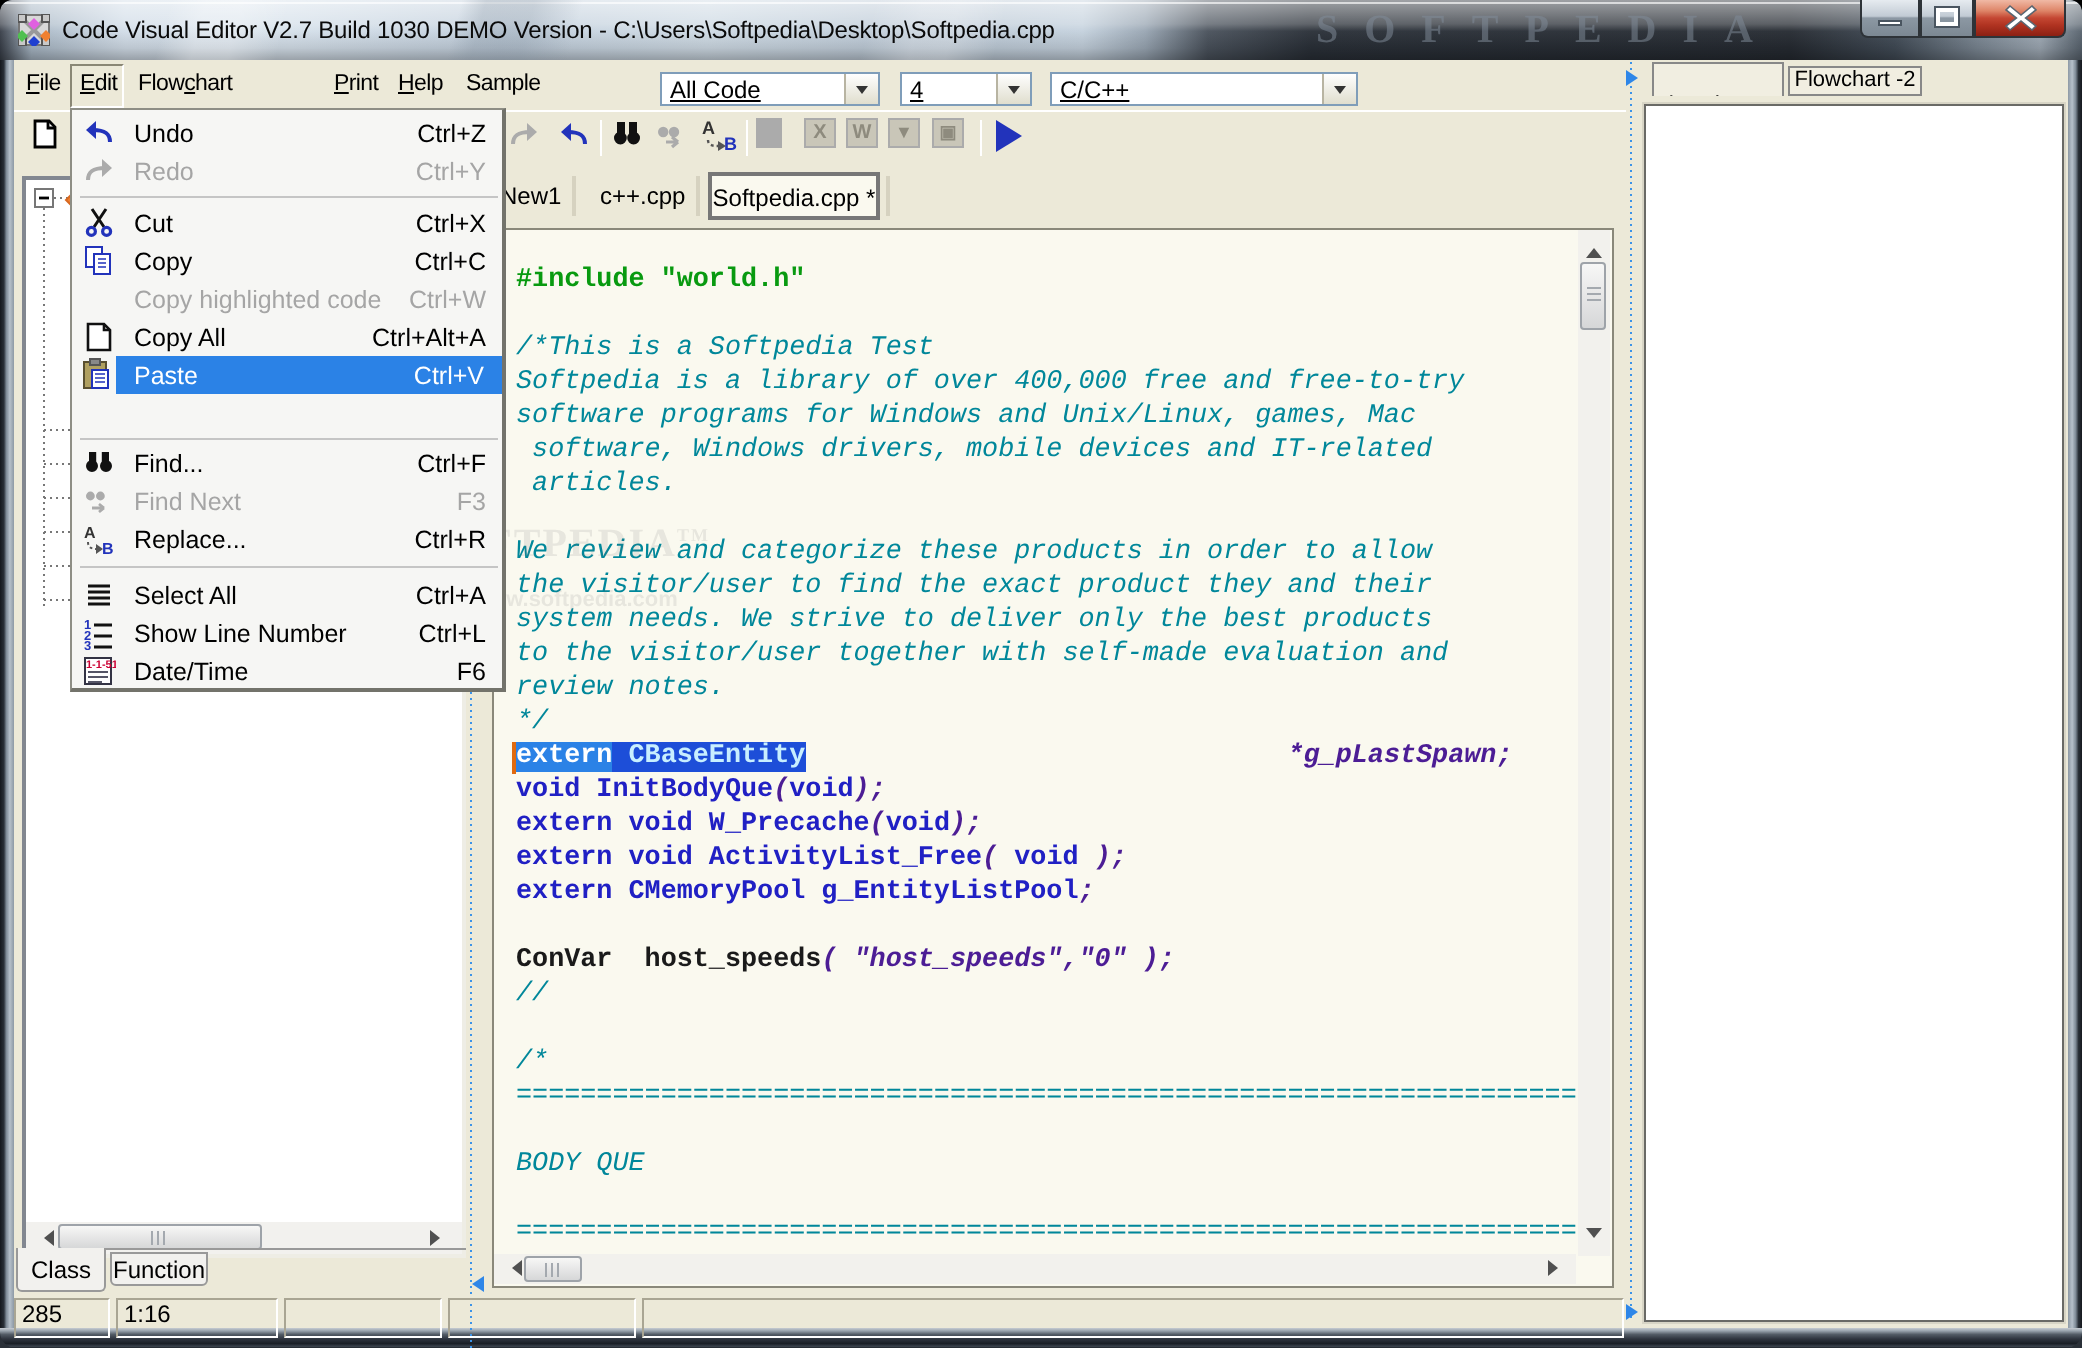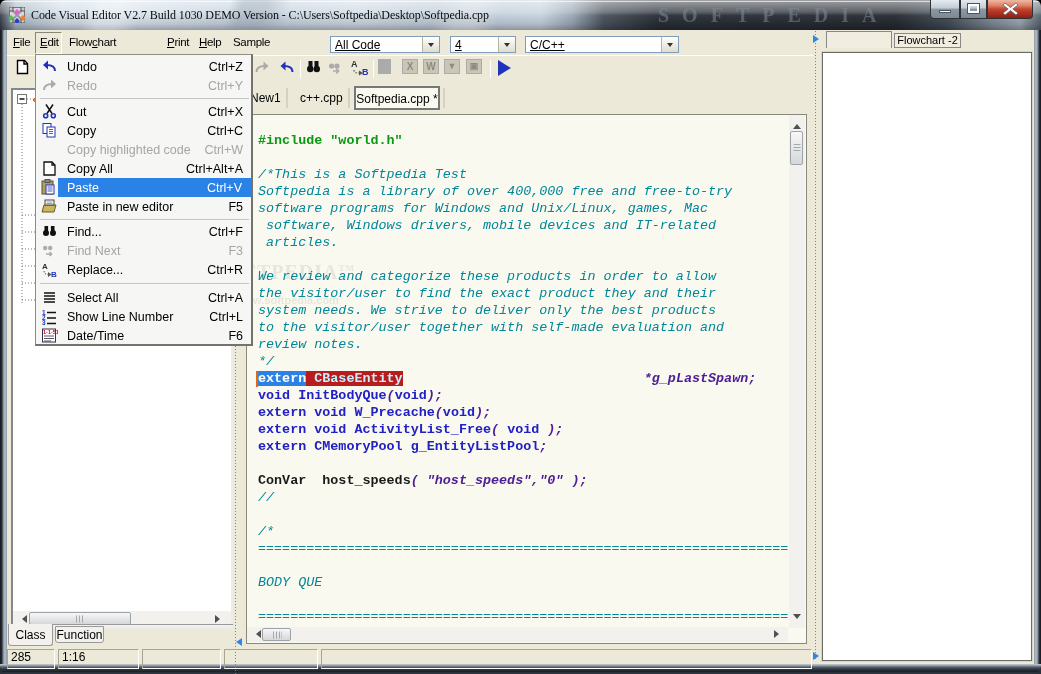--- a/index.html
+++ b/index.html
@@ -15,21 +15,21 @@
   background:linear-gradient(90deg,#383E48 0%,#A8B7C5 1.5%,#D2DDE8 6%,#D5E0EA 14%,#C2CFDC 24%,#CEDAE4 34%,#BCC9D6 44%,#C4D1DD 52%,#99A6B3 55%,#4A525C 58%,#2A3038 63%,#262B32 86%,#414B56 91%,#7A8692 95%,#9EA9B4 98%,#58636E 100%);
 }
 #titlebar .shine { position:absolute; left:0; top:0; width:100%; height:100%;
   background:linear-gradient(180deg,rgba(255,255,255,0.55) 0%,rgba(255,255,255,0.25) 40%,rgba(255,255,255,0.04) 52%,rgba(0,0,0,0.10) 80%,rgba(0,0,0,0.28) 100%);
   border-radius:6px 6px 0 0; }
 #titlebar .topline { position:absolute; left:2px; top:1px; width:1037px; height:1px; background:rgba(255,255,255,0.65); border-radius:6px 6px 0 0;}
 #softghost { position:absolute; left:658px; top:4px; width:300px; height:26px;
   color:rgba(128,140,153,0.52); font-size:20px; font-weight:bold; letter-spacing:13px;
   font-family:"Liberation Serif",serif; }
 #title-ico { position:absolute; left:9px; top:7px; width:16px; height:16px; }
-#title-txt { position:absolute; left:31px; top:8px; font-size:12px; letter-spacing:-0.1px; color:#0A0A0A; white-space:nowrap;font-family:Liberation Serif, serif; }
+#title-txt { position:absolute; left:31px; top:8px; font-size:12px; letter-spacing:-0.1px; color:#0A0A0A; white-space:nowrap; }
 
 
 .capbtn { position:absolute; top:0; height:19px; border:1px solid #2E3338; border-top:none; }
 #btn-min { left:930px; width:30px; border-radius:0 0 0 4px;
   background:linear-gradient(180deg,#E6EBF0 0%,#C2CBD4 45%,#8C98A3 50%,#7C8893 100%); }
 #btn-max { left:960px; width:27px;
   background:linear-gradient(180deg,#E6EBF0 0%,#C2CBD4 45%,#8C98A3 50%,#7C8893 100%); }
 #btn-cls { left:987px; width:46px; border-radius:0 0 4px 0;
   background:linear-gradient(180deg,#F0B9A5 0%,#DE8568 30%,#C44733 50%,#B03321 70%,#8C2013 100%); }
 .capglyph { position:absolute; color:#FFF; }
@@ -74,21 +74,21 @@
 #editor { position:absolute; left:239px; top:84px; width:561px; height:530px;
   border:1px solid #8A887A; background:#FAF9EF; }
 #codepre { position:absolute; left:11px; top:16.5px;
   font-family:"Liberation Mono",monospace; font-size:13.4px; line-height:17px;
   font-weight:bold; white-space:pre; color:#2020C4; }
 .cm { color:#00879A; font-style:italic; font-weight:normal; }
 .mg { color:#4c1d95;font-style:italic; }
 .gr { color:#089A10; }
 .bk { color:#1A1A1A; }
 .sel { background:#2B82E6; color:#FFF; }
-.sel2 { background:#b91c1c; color:#C8EFFF; }
+.sel2 { background:#1d4ed8; color:#C8EFFF; }
 #caret { position:absolute; left:9px; top:256px; width:2px; height:16px; background:#E06A10; }
 
 
 .sb-track { position:absolute; background:#F2F1ED; }
 .sb-thumb { position:absolute; background:linear-gradient(180deg,#F7F7F6,#D6D7D8); border:1px solid #9EA3A9; border-radius:2px; }
 .sb-thumb:after { content:""; position:absolute; left:50%; top:50%; transform:translate(-50%,-50%);
   width:9px; height:7px; background:repeating-linear-gradient(90deg,#A4A9AF 0 1px,rgba(0,0,0,0) 1px 3px); }
 .sb-thumb.v:after { width:7px; height:9px; background:repeating-linear-gradient(180deg,#A4A9AF 0 1px,rgba(0,0,0,0) 1px 3px); }
 .arr { position:absolute; width:0; height:0; }
 
@@ -369,29 +369,20 @@
       <div class="mi hl" style="top:123px;">
           <span class="lbl">Paste</span>
           <span class="sc">Ctrl+V</span>
         </div>
       <svg class="mico" style="top:124px;" viewBox="0 0 17 17">
           <rect x="2" y="2" width="11" height="13" fill="#B0A060" stroke="#5A5030"></rect>
           <rect x="5" y="0.5" width="5" height="3" fill="#888" stroke="#555"></rect>
           <rect x="6" y="6" width="8" height="9" fill="#FFF" stroke="#2233BB"></rect>
           <path d="M7.5 8 h5 M7.5 10 h5 M7.5 12 h5" stroke="#2233BB" stroke-width="0.8"></path>
         </svg>
-      <div class="mi" style="top:142px;">
-          <svg class="mico" viewBox="0 0 17 17">
-            <path d="M1 14 L3 7 h12 l-2 7 z" fill="#C8B860" stroke="#6A5A20"></path>
-            <rect x="4" y="2" width="9" height="5" fill="#FFF" stroke="#444"></rect>
-            <path d="M5.5 4 h6 M5.5 5.5 h6" stroke="#888" stroke-width="0.8"></path>
-          </svg>
-          <span class="lbl">Paste in new editor</span>
-          <span class="sc">F5</span>
-        </div>
       <div class="msep" style="top:164px;"></div>
       <div class="mi" style="top:167px;">
           <svg class="mico" viewBox="0 0 17 17">
             <path d="M2 10 a3 3 0 1 0 6 0 a3 3 0 1 0 -6 0 M9 10 a3 3 0 1 0 6 0 a3 3 0 1 0 -6 0" fill="#111"></path>
             <rect x="3.5" y="3" width="3.6" height="6" fill="#111"></rect>
             <rect x="9.9" y="3" width="3.6" height="6" fill="#111"></rect>
           </svg>
           <span class="lbl">Find...</span>
           <span class="sc">Ctrl+F</span>
         </div>

